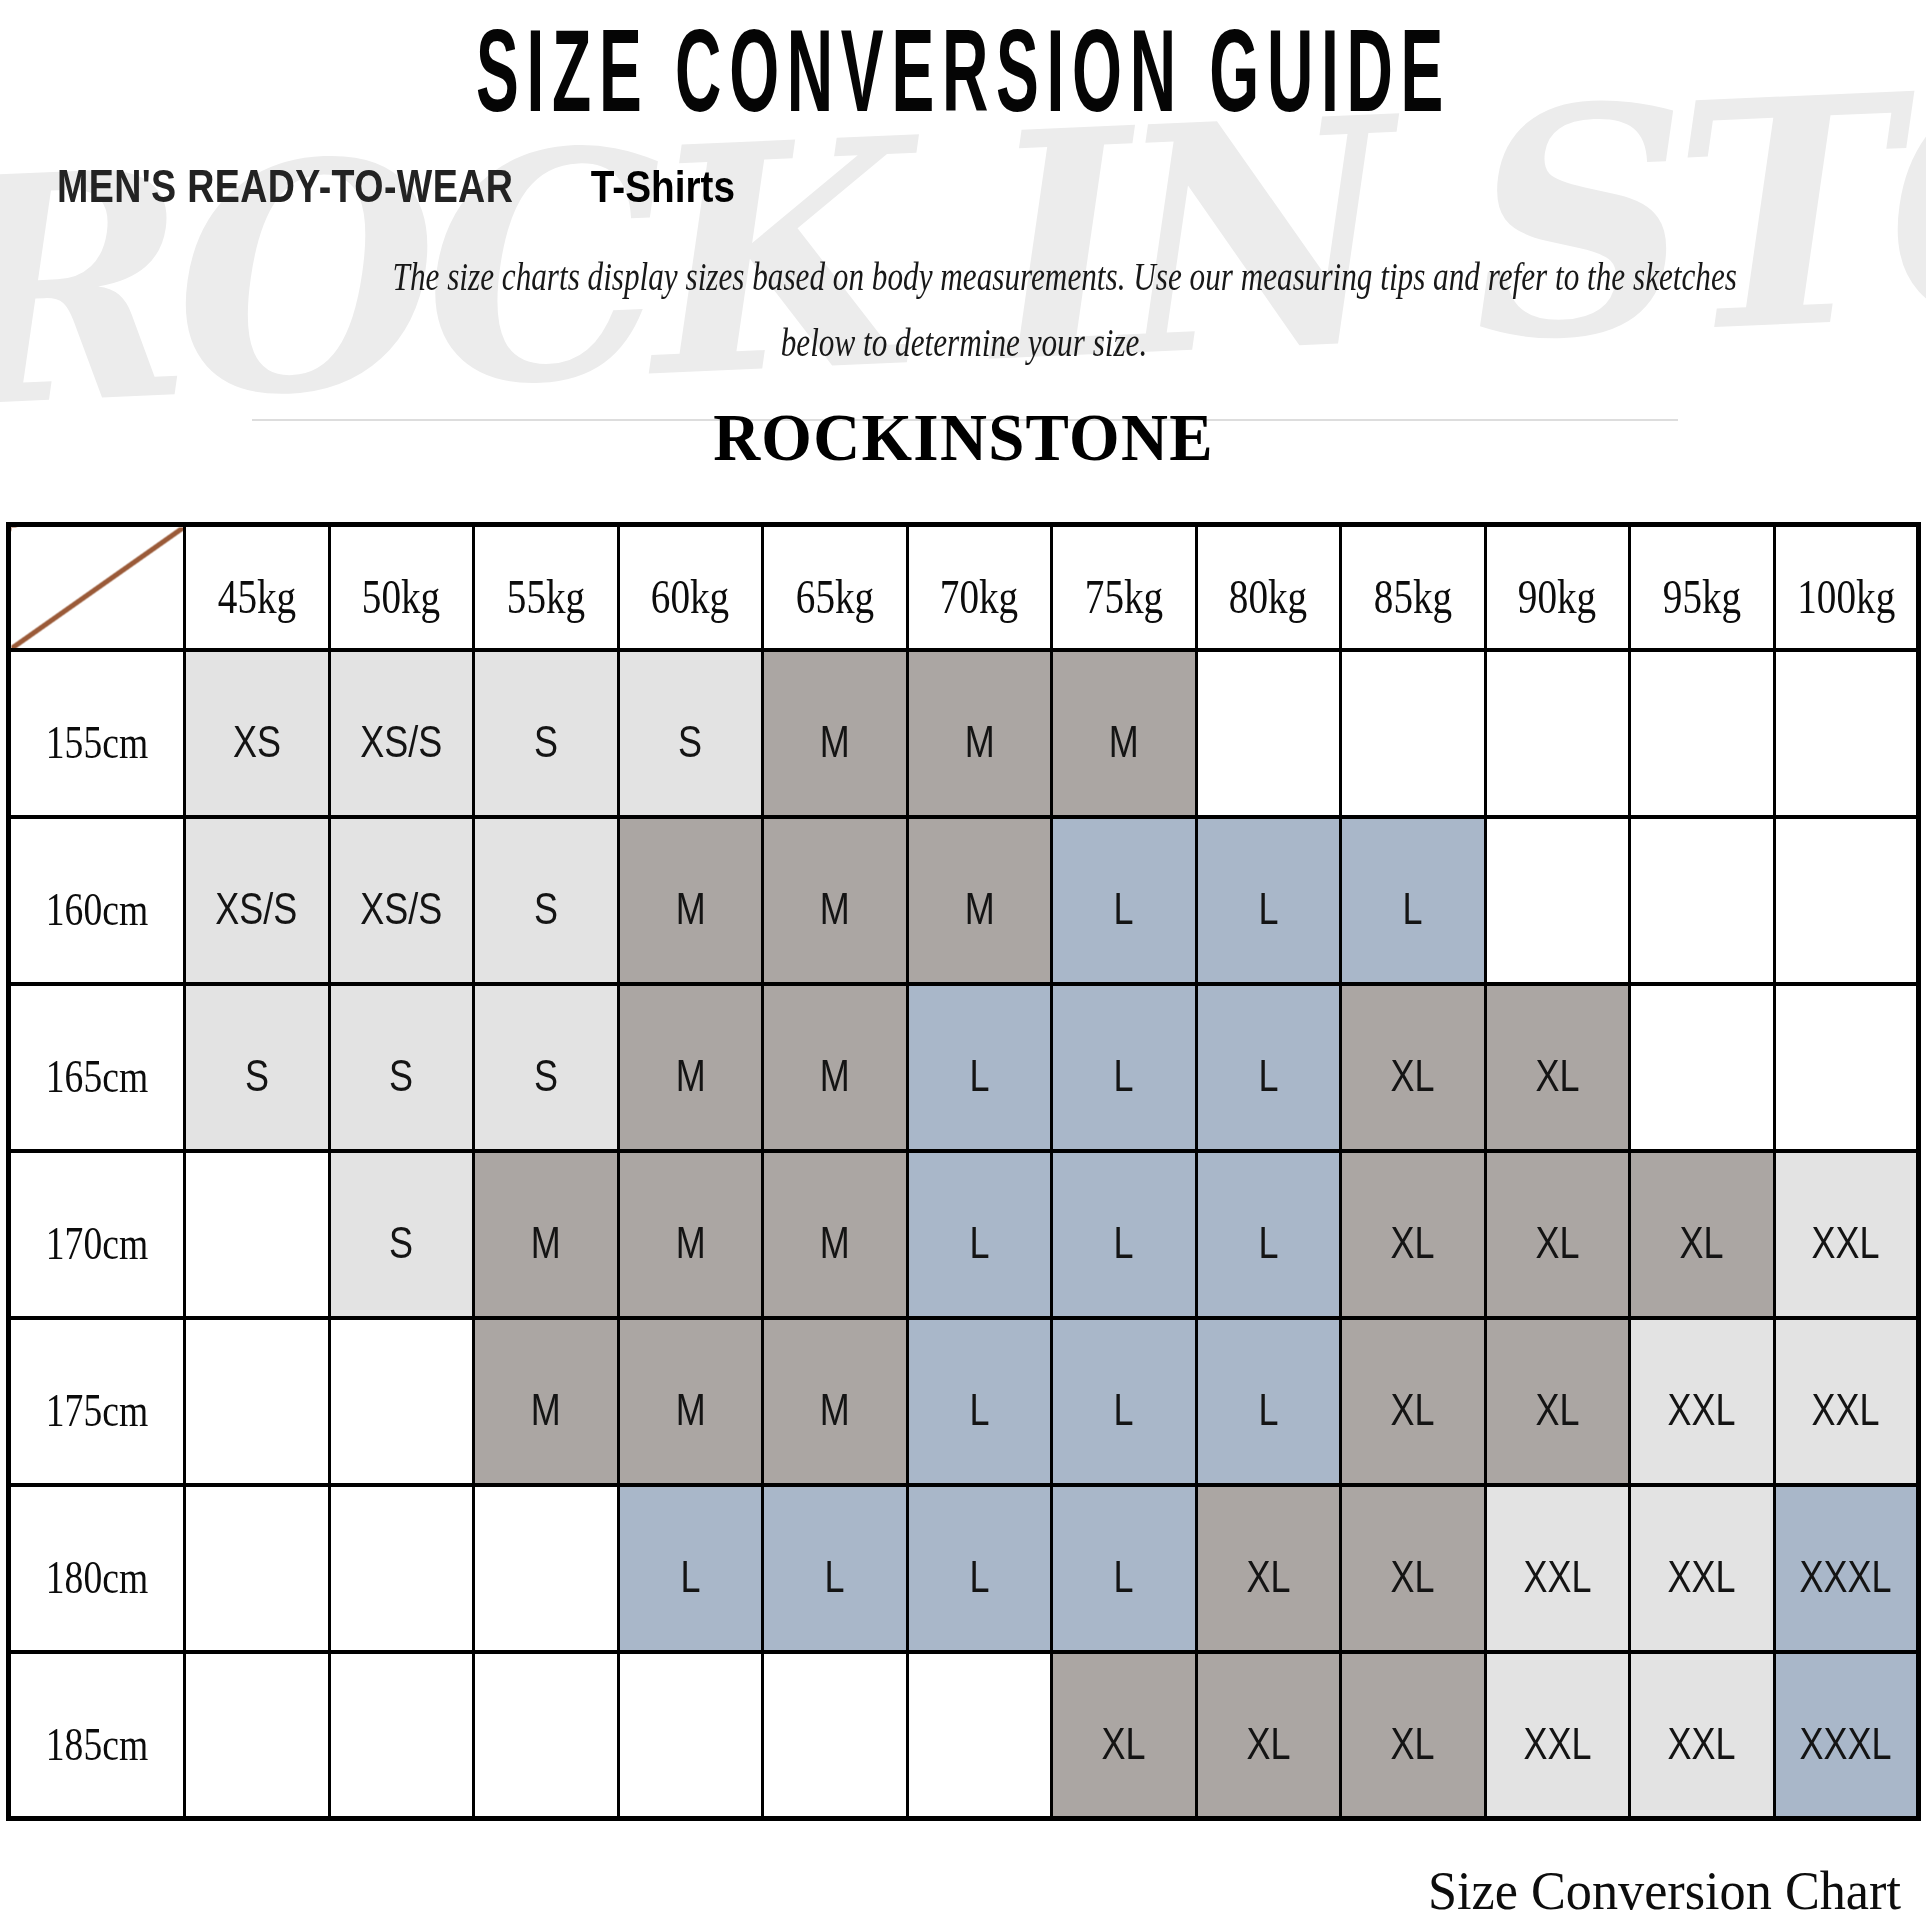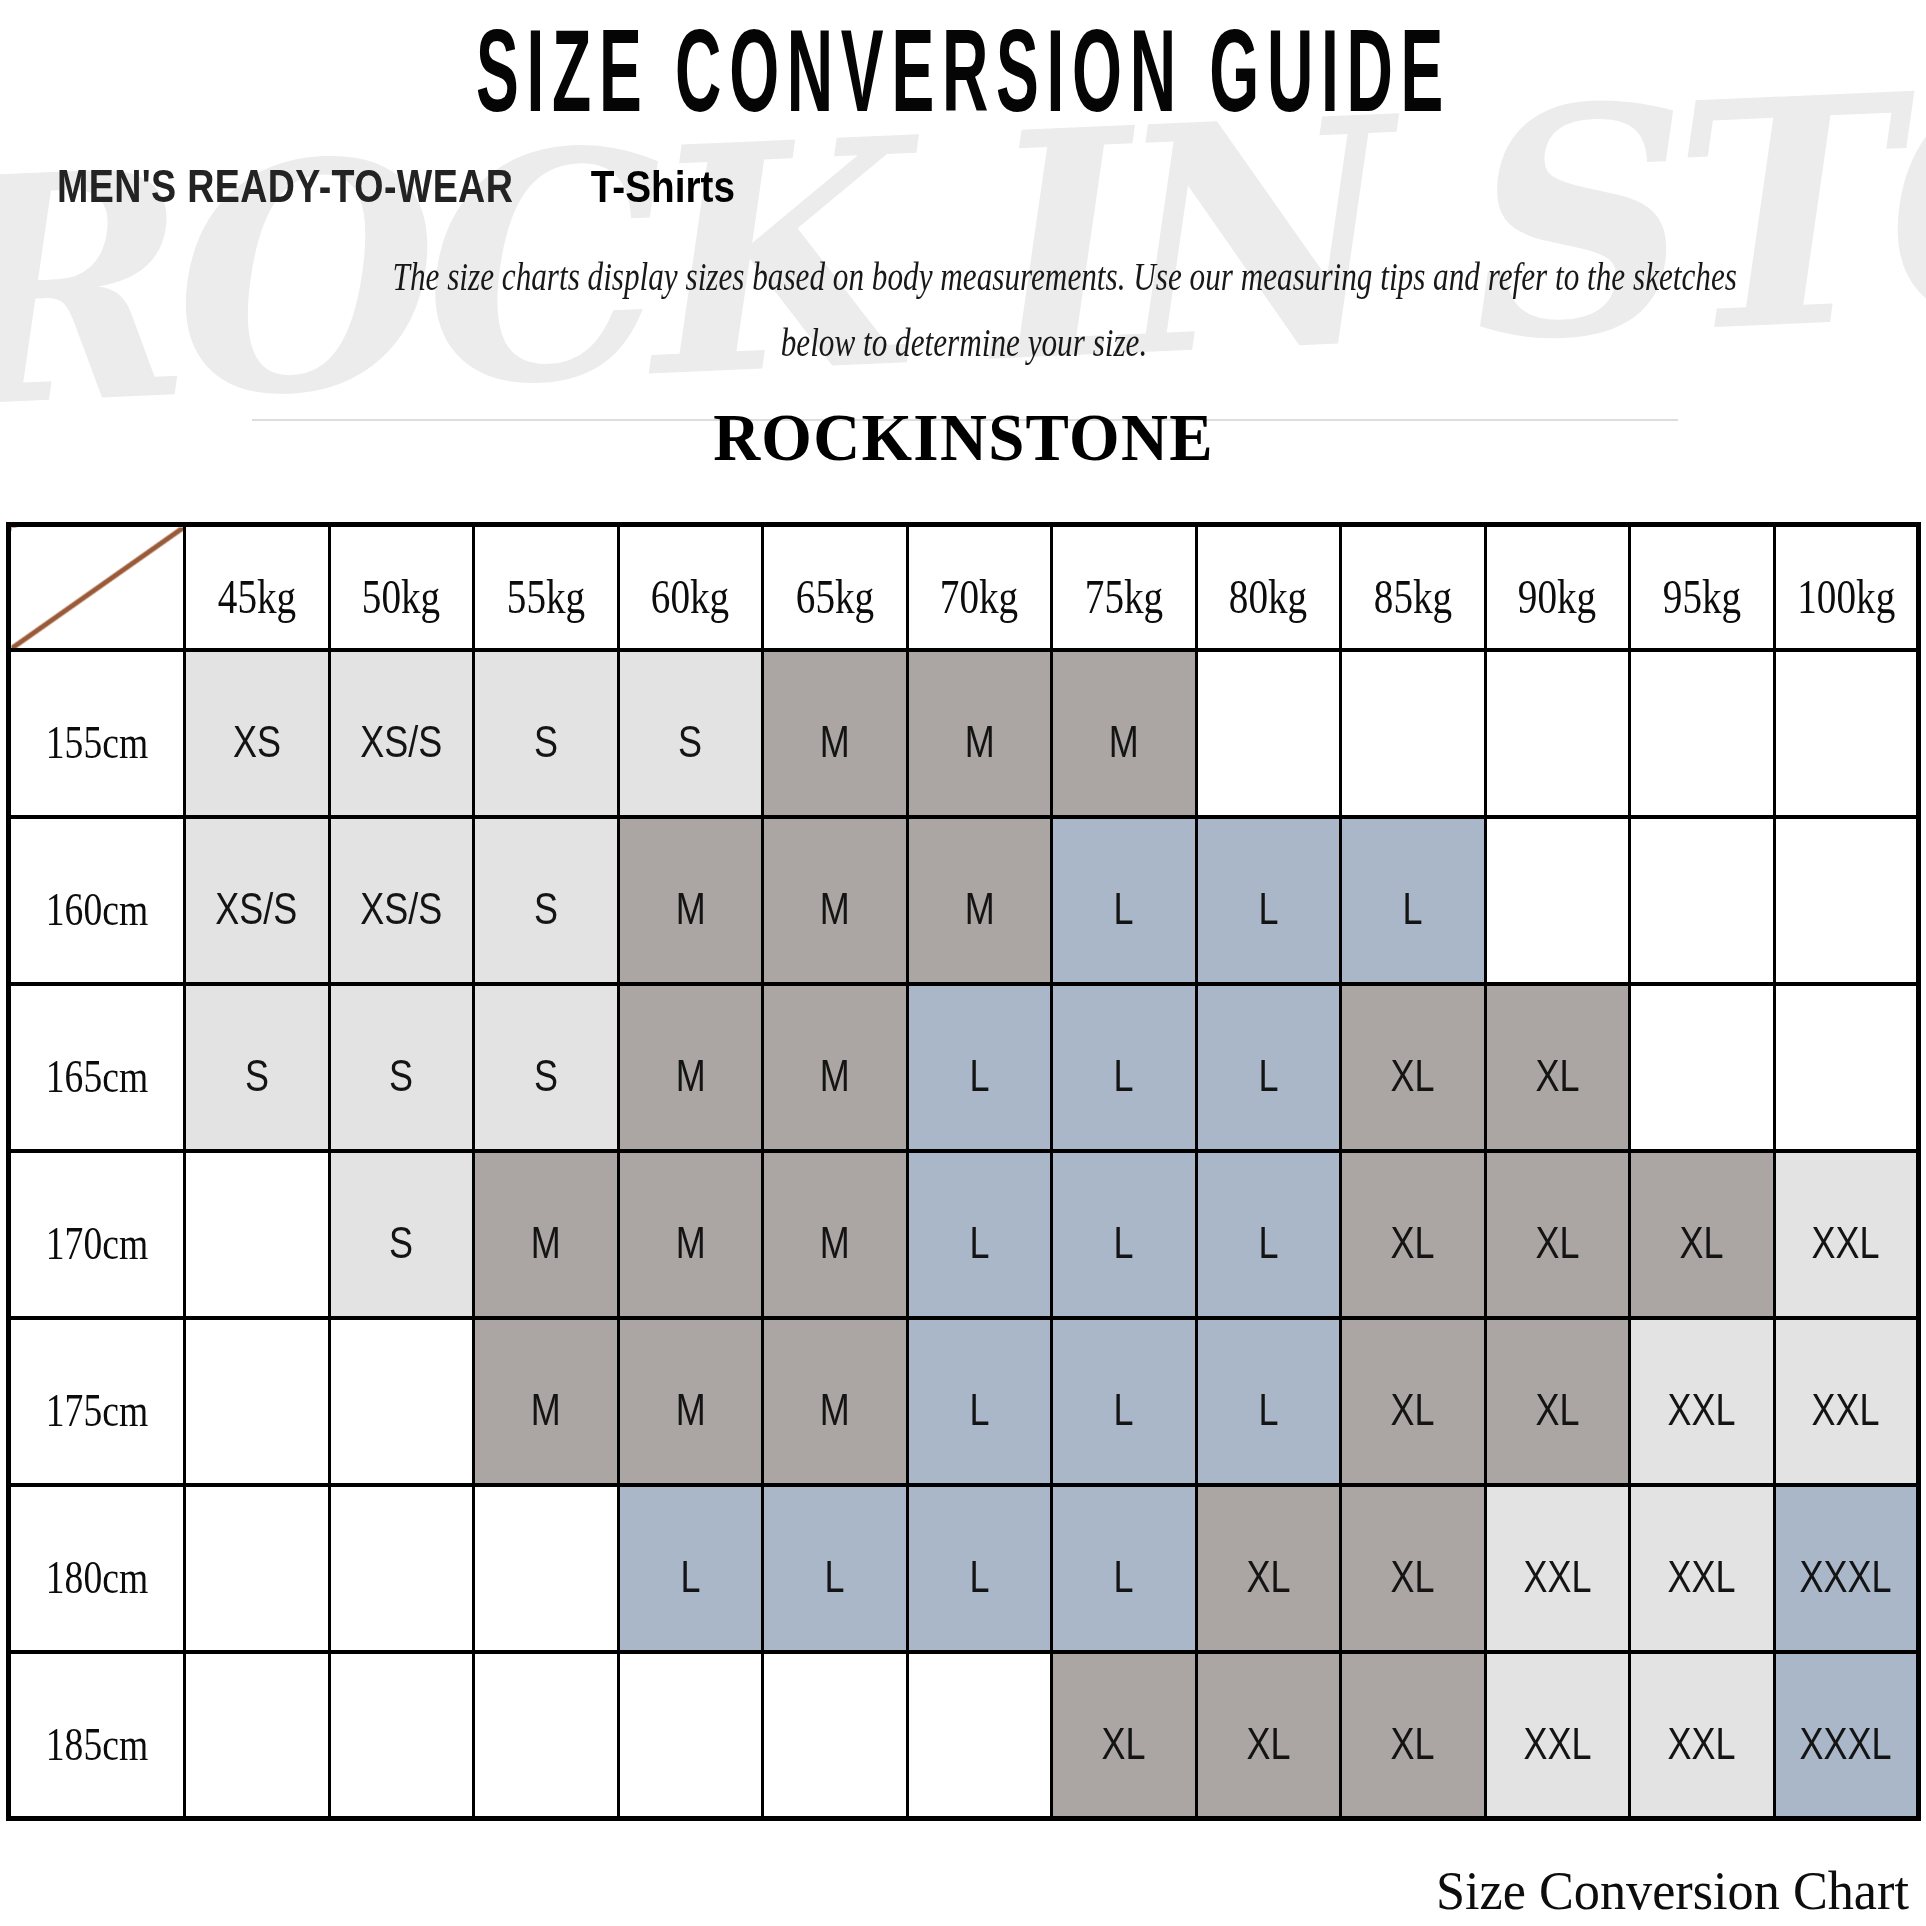--- a/index.html
+++ b/index.html
@@ -49,21 +49,21 @@
   .c-white{background:#ffffff;font-family:Liberation Serif, serif;}
   .c-light{background:#e3e3e3;}
   .c-gray{background:#aba6a3;}
   .c-blue{background:#a9b7c9;}
   .corner{background:#ffffff;
     background-image:linear-gradient(to bottom right,
       rgba(0,0,0,0) calc(50% - 3px), #9a5a38 calc(50% - 2px),
       #9a5a38 calc(50% + 2px), rgba(0,0,0,0) calc(50% + 3px));}
 
   
-  .caption{position:absolute;top:1859px;right:18px;text-align:right;z-index:2;}
+  .caption{position:absolute;top:1859px;right:26px;text-align:right;z-index:2;}
   .caption span{display:inline-block;font-family:"Liberation Serif","DejaVu Serif",serif;
                 font-size:55px;color:#0d0d0d;transform:scaleX(0.95);transform-origin:right center;white-space:nowrap;}
 </style>
 </head>
 <body>
 
 <div class="page">
 
   <div class="watermark">ROCK IN STONE</div>
   <div class="wm-rule"></div>

